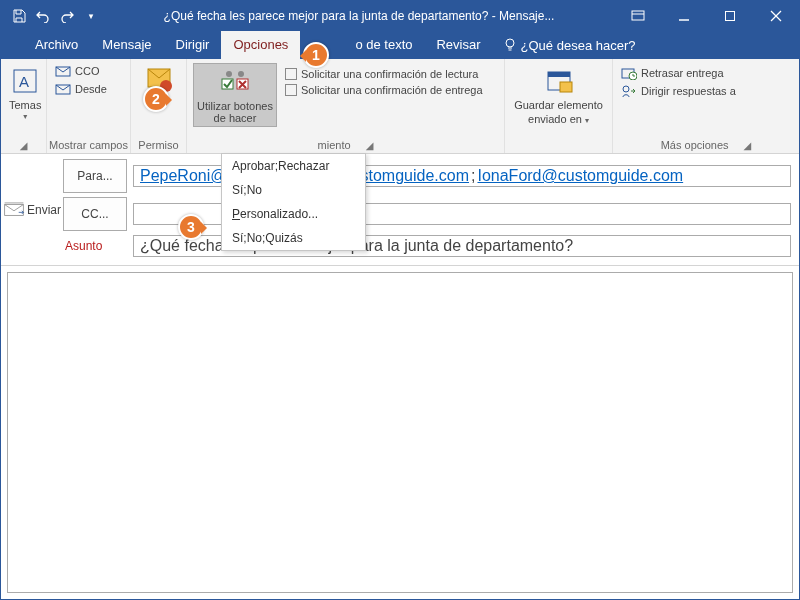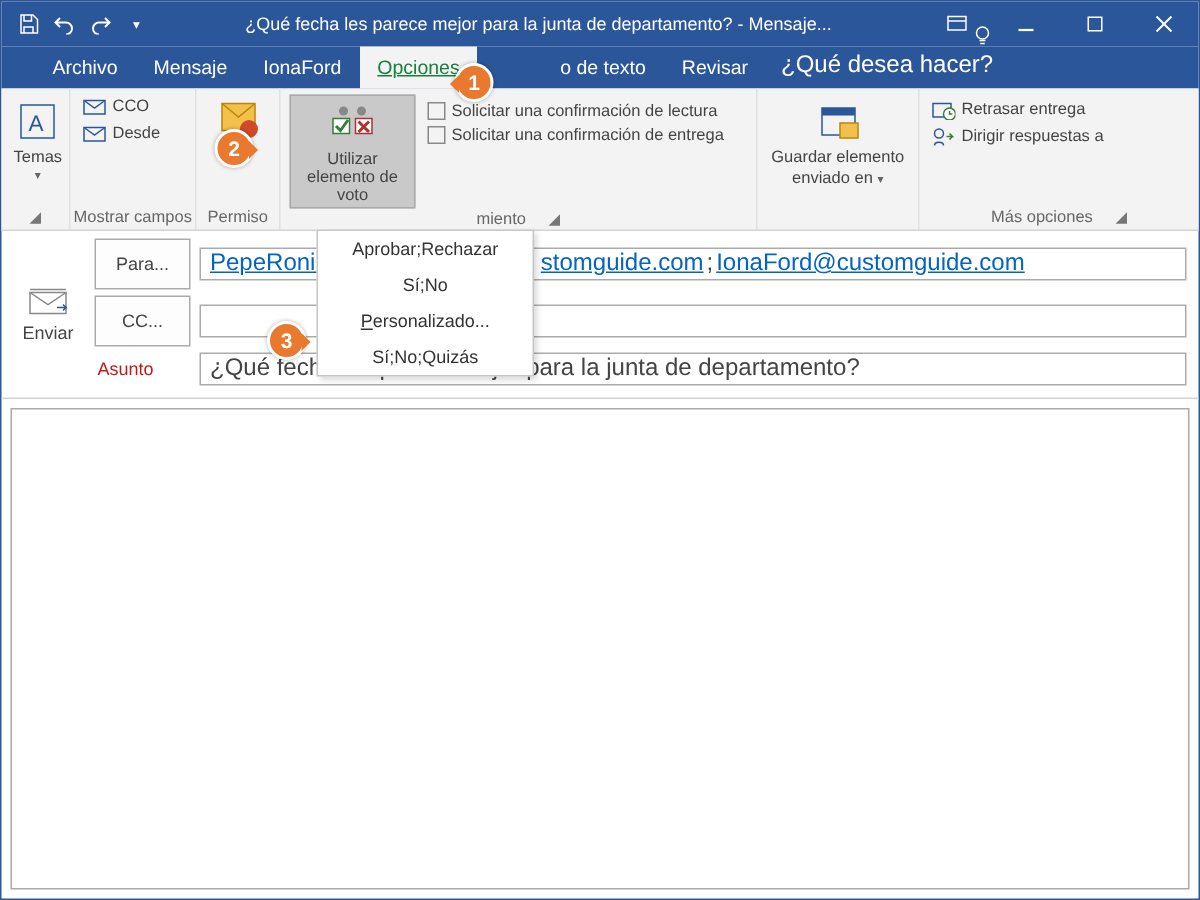--- a/index.html
+++ b/index.html
@@ -9,40 +9,40 @@
   .titlebar { background:#2b579a; color:#fff; height:30px; display:flex; align-items:center; font-size:12px; }
   .titlebar .qat { display:flex; align-items:center; gap:0px; padding-left:6px; }
   .titlebar .qat .qicon { width:24px; height:30px; display:flex; align-items:center; justify-content:center; color:#fff; font-size:13px; }
   .titlebar .title { flex:1; text-align:center; white-space:nowrap; overflow:hidden; text-overflow:ellipsis; padding:0 4px; }
   .titlebar .sysbtns { display:flex; }
   .titlebar .sysbtn { width:46px; height:30px; display:flex; align-items:center; justify-content:center; font-size:12px; }
   .titlebar .sysbtn svg { stroke:#fff; fill:none; }
   
   .tabs { background:#2b579a; height:28px; display:flex; align-items:flex-end; padding-left:22px; color:#fff; }
   .tab { padding:6px 12px 7px 12px; font-size:13px; cursor:default; }
-  .tab.active { background:#f3f3f3; color:#15803d;text-decoration:underline; }
-  .tell { display:flex; align-items:flex-end; gap:4px; padding:6px 10px; font-size:16px;flex-direction:column; }
+  .tab.active { background:#f3f3f3; color:#7f1d1d; }
+  .tell { display:flex; align-items:flex-start; gap:4px; padding:6px 10px; font-size:13px; }
   
   .ribbon { background:#f3f3f3; border-bottom:1px solid #d4d4d4; height:95px; display:flex; position:relative; }
   .group { border-right:1px solid #e1e1e1; display:flex; flex-direction:column; justify-content:space-between; padding:2px 6px 0 6px; }
   .group-label { text-align:center; font-size:11px; color:#666; padding:1px 0 2px 0; white-space:nowrap; display:flex; justify-content:center; align-items:center; gap:6px;}
   .group-body { flex:1; display:flex; align-items:flex-start; gap:6px; padding-top:2px;}
   .bigbtn { display:flex; flex-direction:column; align-items:center; width:60px; text-align:center; font-size:11px; line-height:1.1; gap:2px; padding:2px 2px; }
   .bigbtn .glyph { width:32px; height:32px; display:flex; align-items:center; justify-content:center; }
   .bigbtn.active { background:#c9c9c9; border:1px solid #a9a9a9; }
   .smallstack { display:flex; flex-direction:column; gap:2px; font-size:11px; }
   .smallbtn { display:flex; align-items:center; gap:4px; padding:1px 2px; white-space:nowrap; }
   .chk { width:12px; height:12px; border:1px solid #888; display:inline-block; }
   .launcher { font-size:10px; color:#777; }
   
-  .menu { position:absolute; top:94px; left:210px; width:145px; background:#fff; border:1px solid #c6c6c6; box-shadow:2px 2px 4px rgba(0,0,0,0.15); z-index:20;text-align:center; }
+  .menu { position:absolute; top:94px; left:220px; width:145px; background:#fff; border:1px solid #c6c6c6; box-shadow:2px 2px 4px rgba(0,0,0,0.15); z-index:20; }
   .menu-item { padding:5px 10px; font-size:12px; color:#333; }
   
   .compose { display:flex; border-bottom:1px solid #d4d4d4; }
-  .sendcol { width:62px; display:flex; flex-direction:column; align-items:center; justify-content:center; gap:2px; padding:6px 2px; }
+  .sendcol { width:62px; display:flex; flex-direction:row; align-items:center; justify-content:center; gap:2px; padding:6px 2px; }
   .sendcol .sglyph { width:28px; height:22px; }
   .fields { flex:1; padding:5px 8px 4px 0; }
   .frow { display:flex; align-items:center; gap:6px; margin-bottom:4px; }
   .fbtn { width:64px; height:34px; border:1px solid #ababab; background:#fdfdfd; display:flex; align-items:center; justify-content:center; font-size:12px; }
   .flabel { width:64px; font-size:12px; color:#b91c1c; text-align:left; padding-left:2px;}
   .finput { flex:1; height:22px; border:1px solid #ababab; background:#fff; padding:2px 6px; font-size:16px; display:flex; align-items:center; gap:2px; overflow:hidden; white-space:nowrap;}
   .finput a { color:#0563c1; text-decoration:underline; }
   .body { flex:1; border:1px solid #ababab; margin:6px; background:#fff; }
   
   .callout { position:absolute; width:26px; height:26px; border-radius:50%; background:#e8792f; border:2px solid #fff; box-shadow:0 0 3px rgba(0,0,0,.3); color:#fff; font-weight:bold; font-size:14px; display:flex; align-items:center; justify-content:center; z-index:30;}
@@ -98,21 +98,21 @@
             <line x1="1" y1="1" x2="11" y2="11" stroke="#fff" stroke-width="1.3"></line>
             <line x1="11" y1="1" x2="1" y2="11" stroke="#fff" stroke-width="1.3"></line>
           </svg>
       </div>
     </div>
   </div>
 
   <div class="tabs">
     <div class="tab">Archivo</div>
     <div class="tab">Mensaje</div>
-    <div class="tab">IonaFord</div>
+    <div class="tab">Dirigir</div>
     <div class="tab active rel">
       <span>Opciones</span>
     </div>
     <div class="callout arrow-left" style="top:41px; left:302px;">1</div>
     <div class="tab" style="padding-left:55px">o de texto</div>
     <div class="tab">Revisar</div>
     <div class="tell">
       <svg width="14" height="14">
           <circle cx="7" cy="5" r="4" fill="none" stroke="#fff"></circle>
           <line x1="5" y1="10" x2="9" y2="10" stroke="#fff"></line>
@@ -187,21 +187,21 @@
           <div class="glyph">
             <svg width="32" height="26">
                 <rect x="3" y="10" width="11" height="10" fill="#fff" stroke="#397b3a"></rect>
                 <path d="M5 15l3 3 5-7" fill="none" stroke="#397b3a" stroke-width="2"></path>
                 <rect x="18" y="10" width="11" height="10" fill="#fff" stroke="#b03030"></rect>
                 <path d="M20 12l7 7M27 12l-7 7" stroke="#b03030" stroke-width="2"></path>
                 <circle cx="10" cy="5" r="3" fill="#888"></circle>
                 <circle cx="22" cy="5" r="3" fill="#888"></circle>
               </svg>
           </div>
-          <span>Utilizar elemento de voto</span>
+          <span>Utilizar botones de hacer</span>
         </div>
         <div class="smallstack" style="padding-top:4px">
           <div class="smallbtn">
             <span class="chk"></span>
             <span>Solicitar una confirmación de lectura</span>
           </div>
           <div class="smallbtn">
             <span class="chk"></span>
             <span>Solicitar una confirmación de entrega</span>
           </div>

